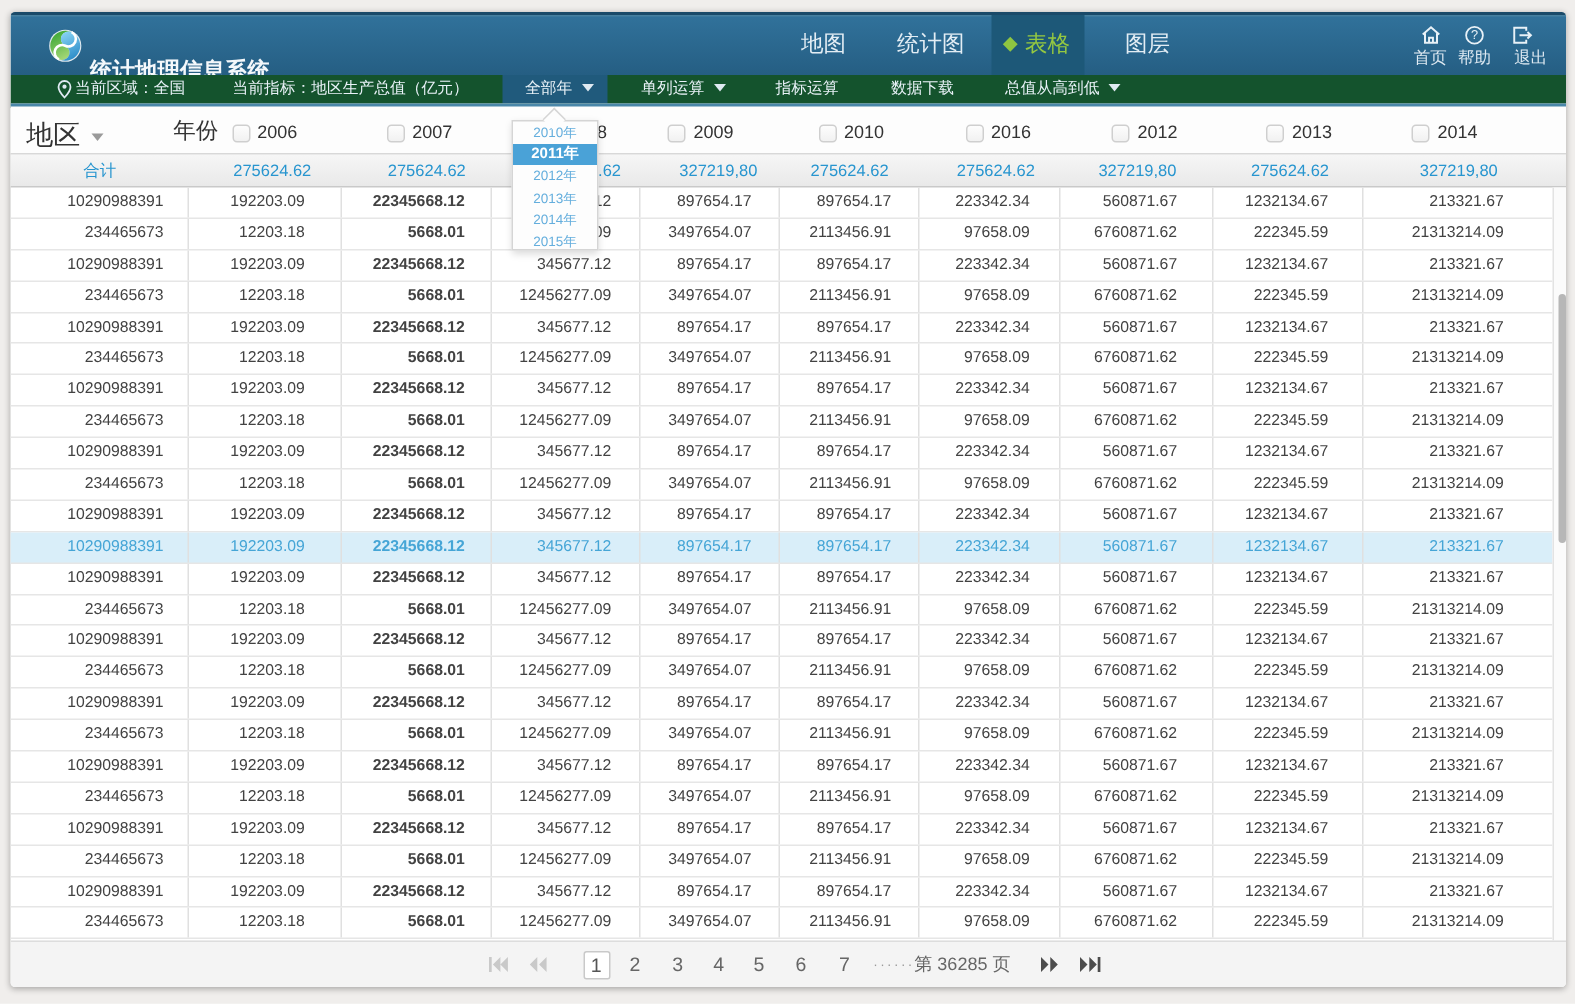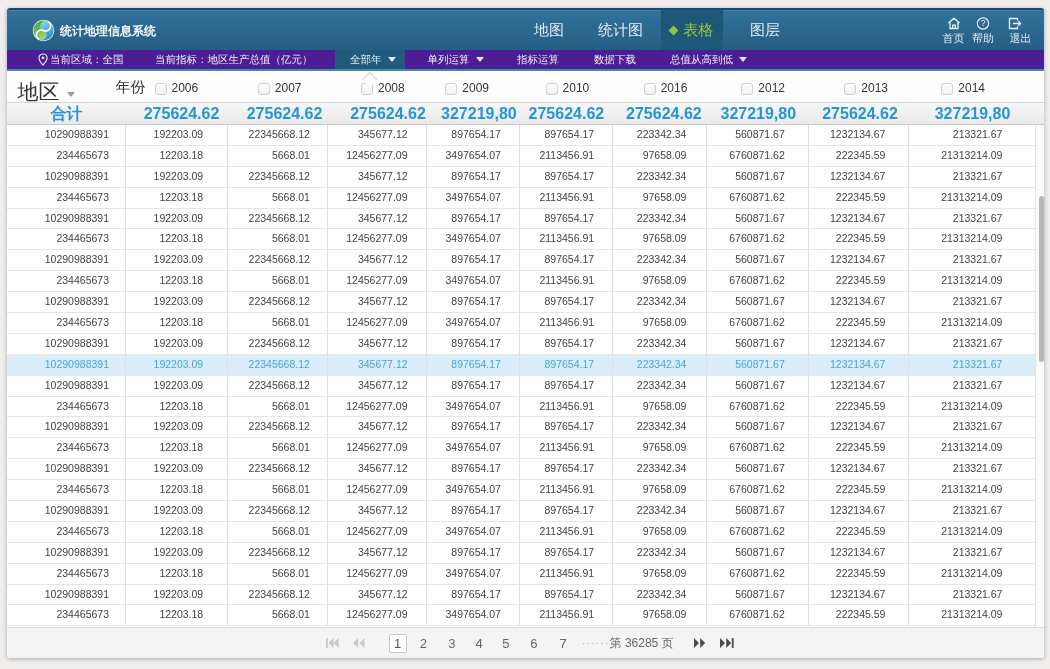--- a/index.html
+++ b/index.html
@@ -1,46 +1,46 @@
 <!DOCTYPE html>
 <html><head><meta charset="utf-8">
 <style>
 * {margin:0;padding:0;box-sizing:border-box;}
 html,body {width:1050px;height:669px;background:#f0eeec;font-family:"Liberation Sans",sans-serif;overflow:hidden;}
 #app {position:absolute;left:7px;top:8px;width:1037px;height:650px;background:#fff;border-radius:3px;box-shadow:0 1px 4px rgba(0,0,0,.3);overflow:hidden;}
 
 .nav {position:absolute;left:0;top:0;width:100%;height:42px;background:linear-gradient(#31729b,#255e83);border-top:2px solid #1a4a69;box-shadow:inset 0 1px 0 #47809f;}
 .logo {position:absolute;left:24.7px;top:9px;width:23px;height:23px;}
-.title {position:absolute;left:53px;top:13px;font-size:12px;font-weight:bold;color:#f4f8fb;letter-spacing:0;}
+.title {position:absolute;left:53px;top:28px;font-size:15px;font-weight:bold;color:#f4f8fb;letter-spacing:0;}
 .tab {position:absolute;top:0;height:40px;line-height:40px;color:#e3edf4;font-size:15px;text-align:center;}
 .tab.active {background:#1d5878;color:#95c841;}
 .dia {display:inline-block;width:7px;height:7px;background:#8fc541;transform:rotate(45deg);margin-right:6px;vertical-align:1px;}
 .icn {position:absolute;top:7px;width:34px;text-align:center;color:#dfeaf2;font-size:11px;}
 .icn svg {display:block;margin:0 auto 1px auto;}
 
-.tbar {position:absolute;left:0;top:42px;width:100%;height:22px;background:#4c1d95;color:#e9f2f8;font-size:10.5px;}
+.tbar {position:absolute;left:0;top:42px;width:100%;height:22px;background:#14532d;color:#e9f2f8;font-size:10.5px;}
 .ti {position:absolute;top:0;height:18.5px;line-height:18.5px;white-space:nowrap;}
 .btn {position:absolute;left:328px;top:0;width:70px;height:18.5px;background:#205a7c;}
 .car {display:inline-block;width:0;height:0;border-left:4px solid transparent;border-right:4px solid transparent;border-top:5px solid #dfeaf2;margin-left:6px;vertical-align:1px;}
 
 .hdr {position:absolute;left:0;top:60.5px;width:100%;height:33.5px;background:#fdfdfd;border-top:2px solid #4a87a9;}
-.hl1 {position:absolute;left:10.5px;top:7px;font-size:21px;color:#333;}
+.hl1 {position:absolute;left:10.5px;top:7px;font-size:18px;color:#333;}
 .hl2 {position:absolute;left:108.5px;top:7px;font-size:15px;color:#333;}
 .gcar {display:inline-block;width:0;height:0;border-left:4px solid transparent;border-right:4px solid transparent;border-top:5px solid #9a9a9a;margin-left:7px;vertical-align:2px;}
 .yr {position:absolute;top:12px;height:16px;}
 .cb {position:absolute;left:0;top:0;width:12px;height:12px;border:1px solid #cfcfcf;border-radius:3px;background:linear-gradient(#fdfdfd,#f1f1f1);}
 .yt {position:absolute;left:17px;top:-2px;font-size:12px;color:#333;}
 
 .tot {position:absolute;left:0;top:94px;width:100%;height:23px;background:linear-gradient(#f6f6f6,#e9e9e9);border-top:1px solid #d8d8d8;border-bottom:1px solid #c9c9c9;}
-.tv {position:absolute;top:10.6px;transform:translate(-50%,-50%);font-size:16px;font-weight:bold;color:#2795cf;white-space:nowrap;}
+.tv {position:absolute;top:10.6px;transform:translate(-50%,-50%);font-size:11px;font-weight:normal;color:#2795cf;white-space:nowrap;}
 
 .body {position:absolute;left:0;top:117px;width:1028px;}
 .row {height:20.9px;border-bottom:1px solid #e6e6e6;white-space:nowrap;font-size:10.5px;color:#424242;}
 .c {display:inline-block;vertical-align:top;height:19.9px;line-height:19.9px;text-align:right;border-right:1px solid #e0e0e0;}
-.c0 {width:119px;}.c1 {width:101.7px;}.c2 {width:100.7px;}.c3 {width:98.2px;}.c4 {width:93.4px;}.c5 {width:93.5px;}.c6 {width:94px;}.c7 {width:102px;}.c8 {width:100px;}.c9 {width:125.5px;}
+.c0 {width:119px;}.c1 {width:101.7px;}.c2 {width:100.7px;font-weight:bold;}.c3 {width:98.2px;}.c4 {width:93.4px;}.c5 {width:93.5px;}.c6 {width:94px;}.c7 {width:102px;}.c8 {width:100px;}.c9 {width:125.5px;}
 .c0 {padding-right:16px;}
 .c1 {padding-right:23.5px;}
 .c2 {padding-right:17.5px;}
 .c3 {padding-right:18px;}
 .c4 {padding-right:18px;}
 .c5 {padding-right:18.3px;}
 .c6 {padding-right:20px;}
 .c7 {padding-right:23.7px;}
 .c8 {padding-right:23px;}
 .c9 {padding-right:32.5px;border-right:none;}
@@ -218,12 +218,20 @@
     <div class="pn" style="left:589px;font-size:9px;letter-spacing:1.6px;color:#999;">······</div>
     <div class="pn" style="left:634.6px;font-size:12px;">第 36285 页</div>
     <svg class="pg" style="left:686.3px;" width="14" height="11" viewBox="0 0 14 11">
         <path d="M1 0.5 L6 5.5 L1 10.5 Z M7.2 0.5 L12.2 5.5 L7.2 10.5 Z" fill="#4c4c4c"></path>
       </svg>
     <svg class="pg" style="left:712.2px;" width="15" height="11" viewBox="0 0 15 11">
         <path d="M1 0.5 L6 5.5 L1 10.5 Z M7.2 0.5 L12.2 5.5 L7.2 10.5 Z M12.8 0.5 L14.6 0.5 L14.6 10.5 L12.8 10.5 Z" fill="#4c4c4c"></path>
       </svg>
   </div>
   <div class="ddarrow"></div>
+  <div class="dd">
+      <div class="ddi">2010年</div>
+      <div class="ddi sel">2011年</div>
+      <div class="ddi">2012年</div>
+      <div class="ddi">2013年</div>
+      <div class="ddi">2014年</div>
+      <div class="ddi">2015年</div>
+    </div>
 </div>
 </body></html>

